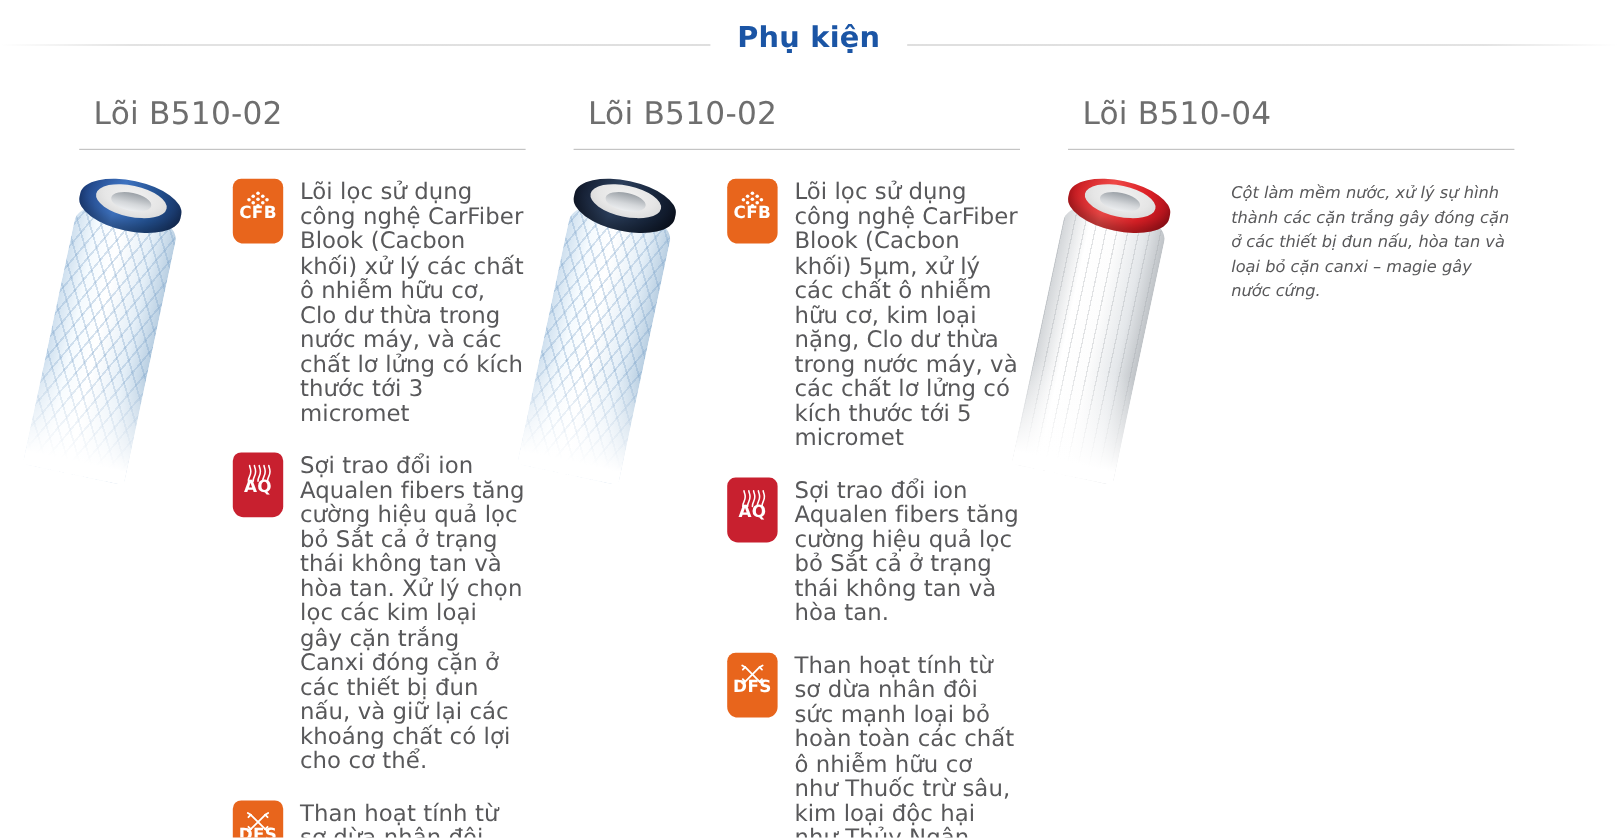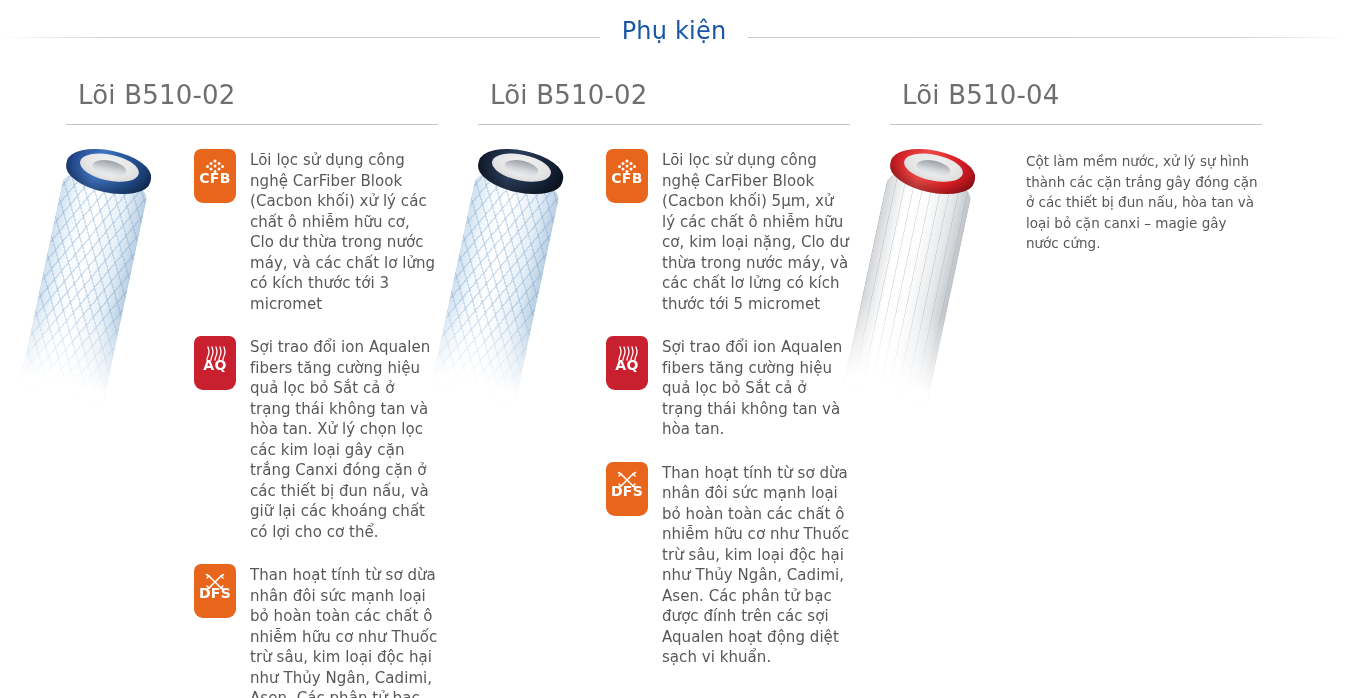--- a/index.html
+++ b/index.html
@@ -30,21 +30,21 @@
      background: linear-gradient(to right, rgba(214,214,214,0) 0%, #d0d0d0 18%, #c9c9c9 100%); }
   .header-rule.right { right: 0px; width: 620px;
      background: linear-gradient(to left, rgba(214,214,214,0) 0%, #d0d0d0 18%, #c9c9c9 100%); }
   .page-title {
     position: relative;
     z-index: 2;
     background: #ffffff;
     padding: 0 22px;
     color: #1b55a5;
     font-size: 24px;
-    font-weight: normal;
+    font-weight: bold;
     letter-spacing: .2px;
     line-height: 30px;
   }
 
   
   .columns {
     position: relative;
     width: 1348px;
     display: flex;
     padding: 16px 66px 0 66px;
@@ -165,32 +165,32 @@
   }
   .badge-text {
     font-size: 14px;
     font-weight: bold;
     letter-spacing: .3px;
     line-height: 15px;
   }
   .feature-text {
     flex: 1;
     color: #58585a;
-    font-size: 15px;
+    font-size: 19px;
     line-height: 20.5px;
     letter-spacing: .05px;
     padding-top: 1px;
   }
   .plain-text {
     color: #58585a;
     font-size: 13.5px;
     line-height: 20.5px;
     padding-top: 2px;
   }
-  .col3-body { display: flex; }
+  .col3-body { display: flex; font-style: italic; }
   .col3-text { flex: 1; padding-left: 8px; padding-top: 2px; }
 </style>
 </head>
 <body>
 
 <div class="page-header">
   <div class="header-rule left"></div>
   <div class="header-rule right"></div>
   <div class="page-title">Phụ kiện</div>
 </div>

